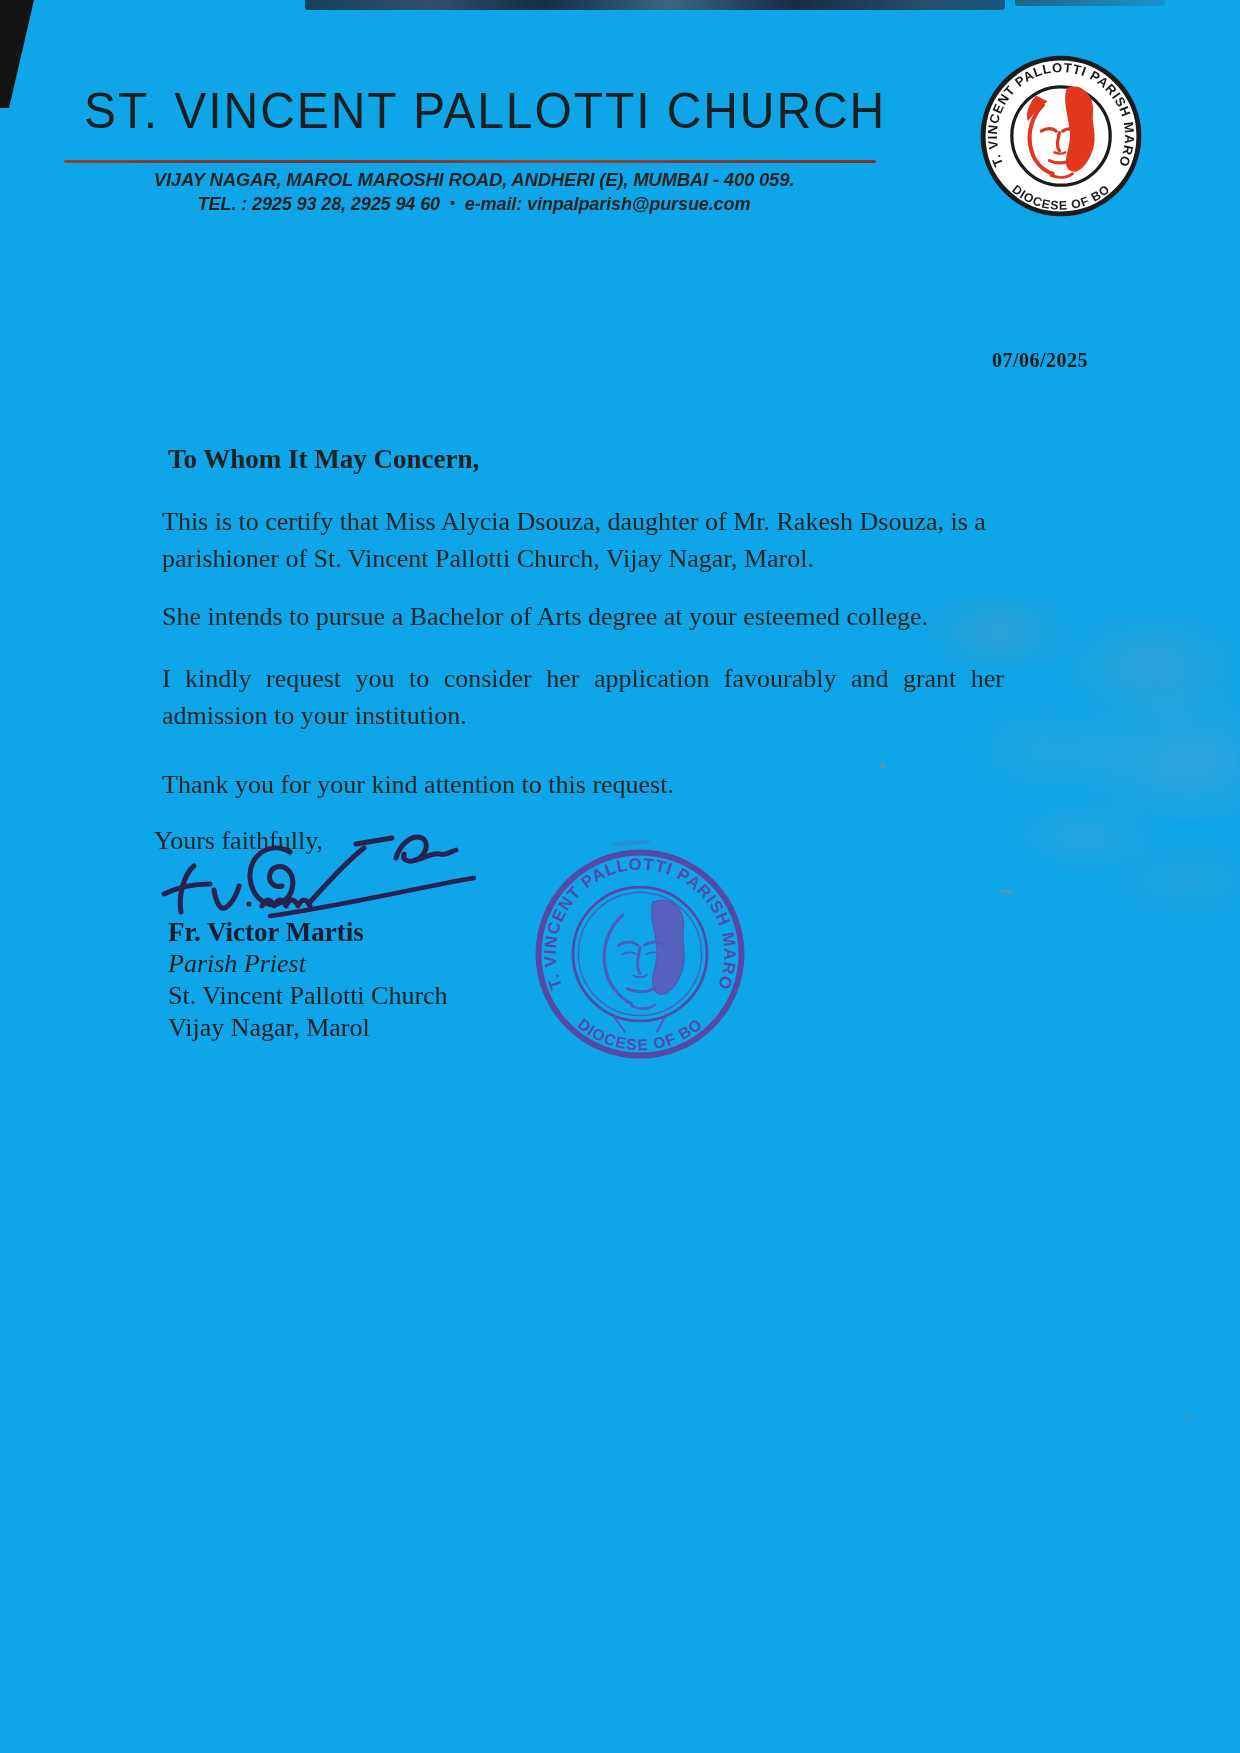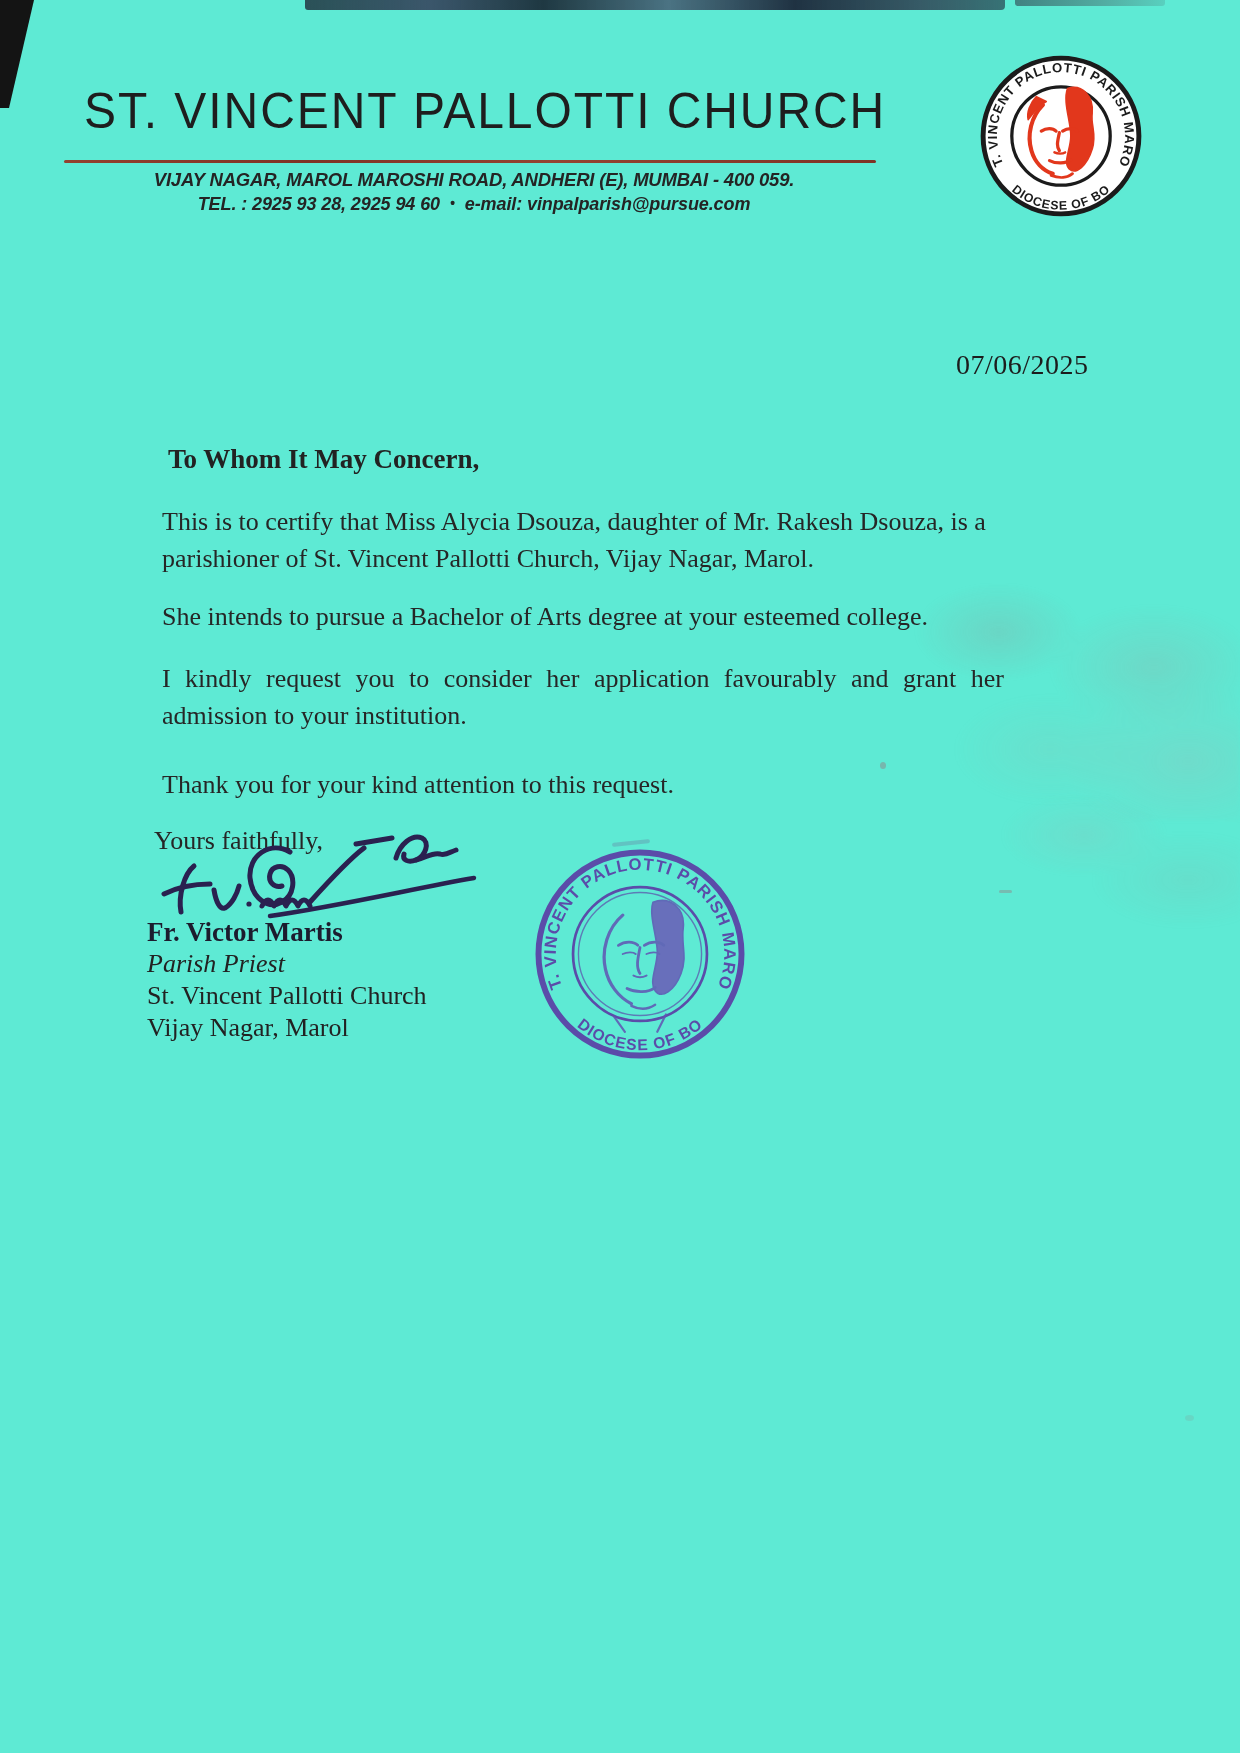--- a/index.html
+++ b/index.html
@@ -1,20 +1,20 @@
 <!DOCTYPE html>
 <html><head>
 <meta charset="utf-8">
 <style>
   html,body{margin:0;padding:0;background:#e8e8e8;}
   .page{
     position:relative;
     width:1240px;height:1753px;
     margin:0 auto;
-    background:#5eead4;
+    background:#0ea5e9;
     overflow:hidden;
     font-family:"Liberation Serif", serif;
     color:#242424;
   }
   
   .scan-strip{
     position:absolute;left:305px;top:0;width:700px;height:10px;
     background:linear-gradient(90deg,
       rgba(25,30,45,.75) 0%, rgba(55,70,95,.9) 18%, rgba(20,25,40,.85) 34%,
       rgba(70,85,110,.8) 52%, rgba(25,30,50,.9) 70%, rgba(45,55,75,.8) 88%, rgba(30,35,55,.6) 100%);
@@ -73,38 +73,38 @@
     font-weight:bold;color:#242424;font-style:italic;
   }
   .lh-address{font-size:18.5px;letter-spacing:-0.2px;}
   .lh-tel{font-size:18px;letter-spacing:-0.1px;margin-top:3px;}
   .lh-tel .bullet{margin:0 10px;font-size:14px;position:relative;top:-2px;}
 
   .logo{position:absolute;left:979px;top:54px;width:164px;height:164px;}
 
   
   .date{
-    position:absolute;left:956px;top:349px;
-    font-size:28px;font-weight:normal;color:#1c1c1c;letter-spacing:.5px;
+    position:absolute;left:992px;top:349px;
+    font-size:20px;font-weight:bold;color:#1c1c1c;letter-spacing:.5px;
   }
   .salutation{
     position:absolute;left:168px;top:444px;
     font-size:27px;font-weight:bold;color:#222;
   }
   .para{position:absolute;left:154px;width:842px;font-size:26px;line-height:37px;color:#262626;margin-left:8px;}
   .p1{top:503px;}
   .p2{top:598px;}
   .p3{top:660px;}
   .p4{top:766px;}
   .line-justify{text-align:justify;text-align-last:justify;}
   .closing{position:absolute;left:154px;top:826px;font-size:26px;color:#262626;}
 
   .signature{position:absolute;left:150px;top:824px;width:336px;height:118px;}
 
-  .sig-block{position:absolute;left:147px;top:916px;font-size:26px;line-height:32px;color:#222;}
+  .sig-block{position:absolute;left:168px;top:916px;font-size:26px;line-height:32px;color:#222;}
   .sig-name{font-weight:bold;font-size:27px;color:#1c1c2e;}
   .sig-title{font-style:italic;}
 
   .stamp{position:absolute;left:532px;top:846px;width:216px;height:216px;opacity:.93;}
 
   .ring-text{
     font-family:"Liberation Sans", sans-serif;
     font-weight:bold;
   }
 </style>

